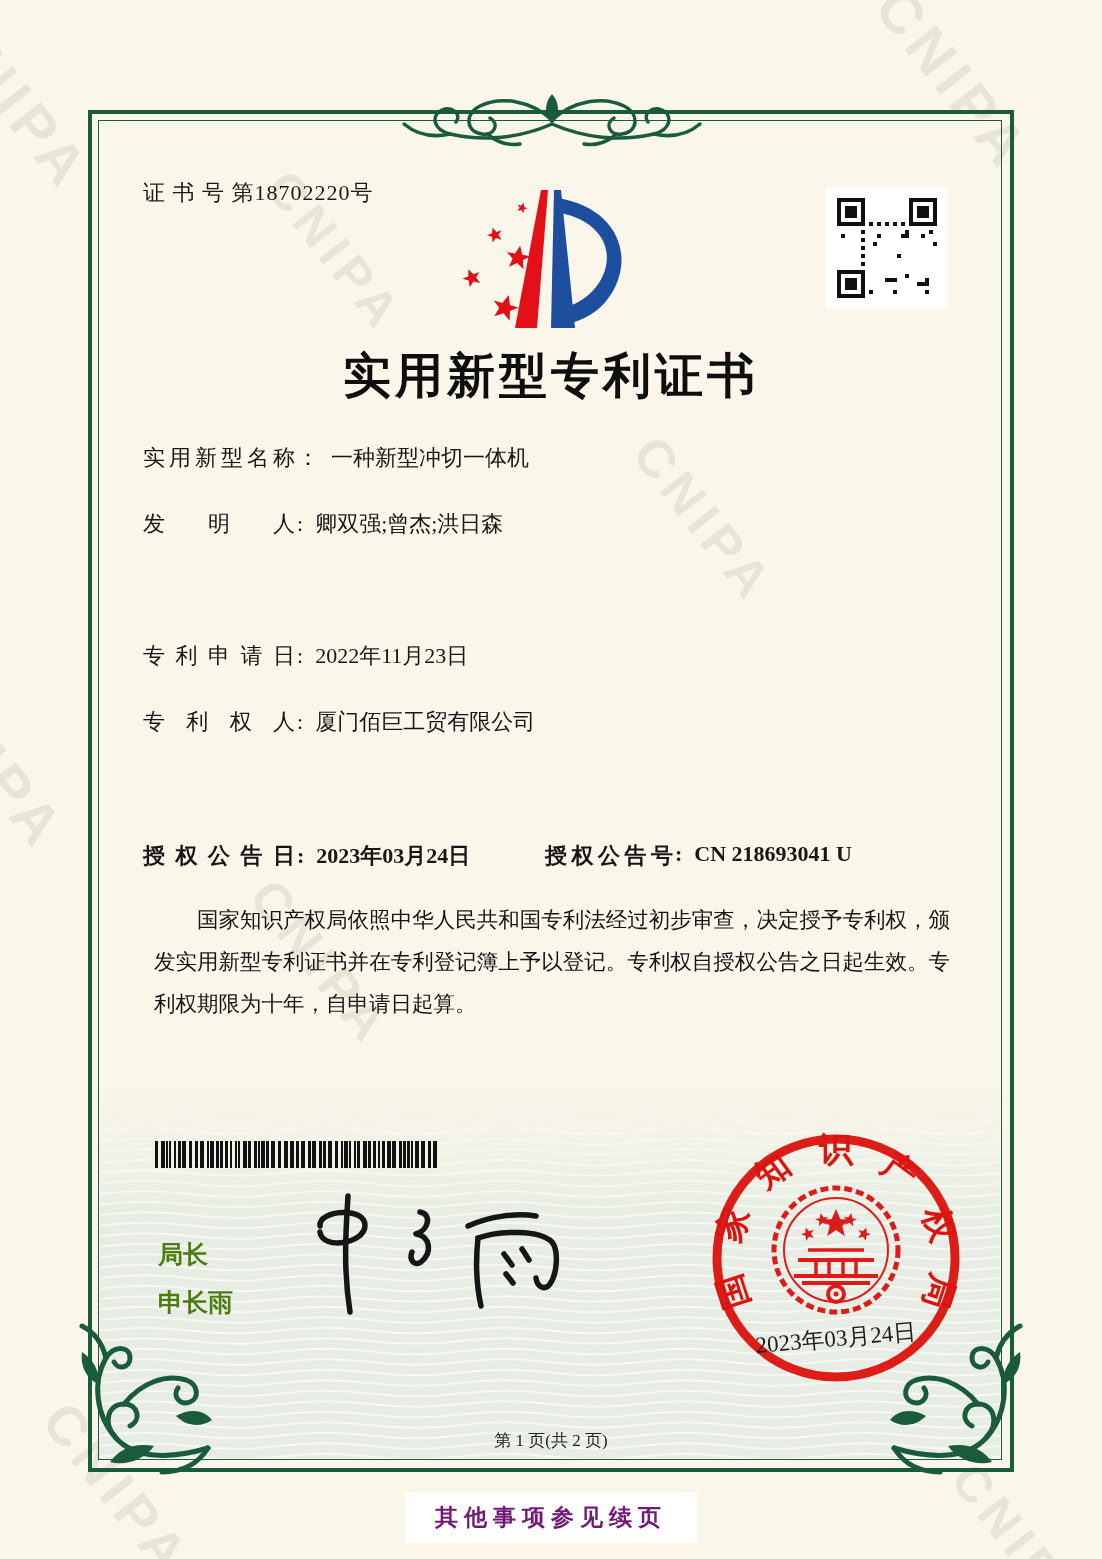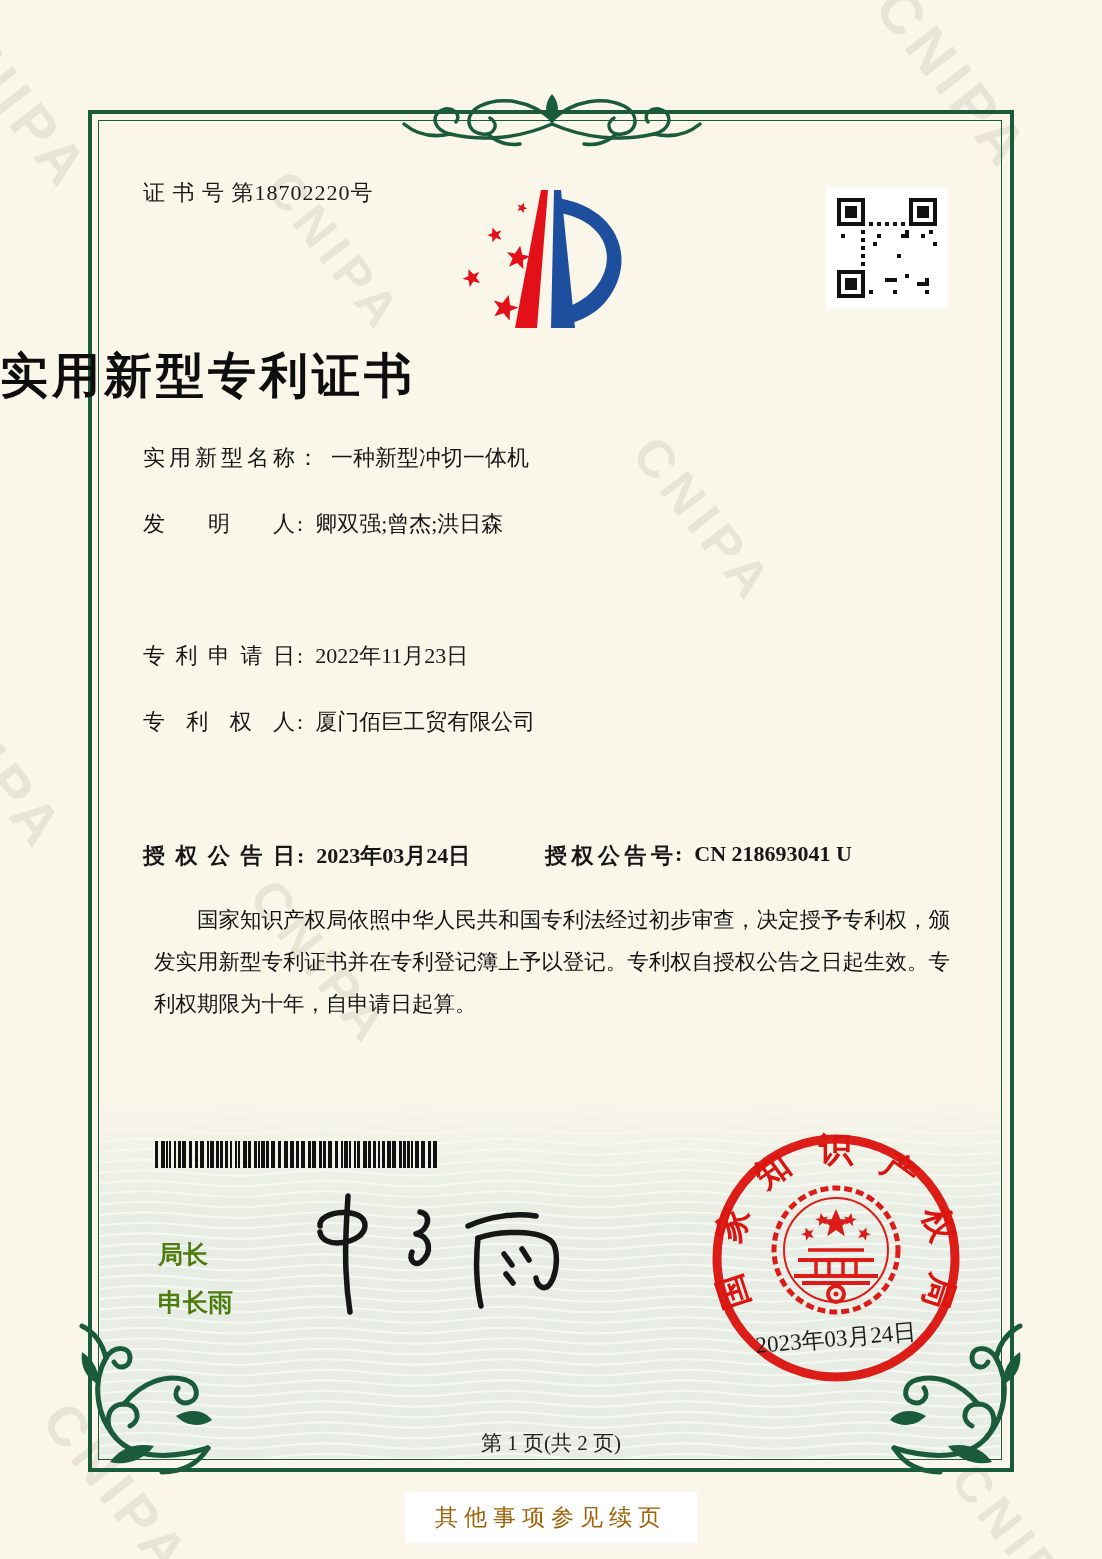--- a/index.html
+++ b/index.html
@@ -19,39 +19,39 @@
     border:4px solid #1A5B3C;z-index:1;}
   .frame-inner{position:absolute;left:98px;top:120px;width:902px;height:1338px;
     border:1.5px solid #1A5B3C;z-index:1;}
   
   .guilloche{position:absolute;left:100px;top:1082px;width:900px;height:376px;z-index:1;}
   .guilloche-fade{position:absolute;left:0;top:0;width:100%;height:140px;
     background:linear-gradient(180deg,#FAF6E9 0%,rgba(250,246,233,0) 100%);}
   .svgabs{position:absolute;z-index:2;}
   
   .certno{position:absolute;left:143px;top:178px;font-size:22px;letter-spacing:1px;z-index:3;}
-  .title{position:absolute;left:0;top:344px;width:100%;text-align:left;
+  .title{position:absolute;left:0;top:344px;width:100%;text-align:center;
     font-size:48px;font-weight:bold;letter-spacing:4px;color:#0e0e0e;z-index:3;}
   .frow{position:absolute;left:143px;font-size:22px;white-space:nowrap;z-index:3;color:#161616;}
   .flabel{display:inline-block;width:152px;text-align:justify;text-align-last:justify;vertical-align:top;}
   .flabel.narrow{width:128px;}
   .fcolon{margin-left:2px;}
   .fvalue{margin-left:12px;}
   .frow .second{position:absolute;left:402px;top:0;white-space:nowrap;}
   .paras{position:absolute;left:146px;top:891px;width:812px;font-size:21.5px;
     line-height:42px;text-align:justify;color:#141414;z-index:3;}
   .paras p{margin:8px;text-indent:2em;}
   .paras p + p{margin-top:14px;}
   .qrbox{position:absolute;left:826px;top:187px;width:122px;height:122px;background:#ffffff;z-index:3;}
   .qrbox svg{position:absolute;left:11px;top:11px;}
   .commissioner{position:absolute;left:158px;z-index:3;
     font-family:"Liberation Sans","DejaVu Sans",sans-serif;font-weight:600;font-size:25px;color:#4d7c0f;}
-  .pagenum{position:absolute;left:0;top:1429px;width:100%;text-align:center;font-size:21px;color:#222;z-index:3;font-family:Liberation Serif, serif;}
+  .pagenum{position:absolute;left:0;top:1429px;width:100%;text-align:center;font-size:17px;color:#222;z-index:3;font-family:Liberation Serif, serif;}
   .contnote{position:absolute;left:50%;transform:translateX(-50%);top:1492px;
-    background:#ffffff;padding:10px 30px;font-size:23px;letter-spacing:6px;color:#a16207;z-index:3;white-space:nowrap;}
+    background:#ffffff;padding:10px 30px;font-size:23px;letter-spacing:6px;color:#701a75;z-index:3;white-space:nowrap;font-weight:bold;}
   .sealwrap{position:absolute;left:704px;top:1126px;width:264px;height:266px;z-index:4;}
   .flourish-r{transform:scaleX(-1);}
 </style>
 </head>
 <body>
 
 <div class="page">
 
   <div class="wm" style="left:-25px;top:-5px;font-size:58px;">CNIPA</div>
   <div class="wm" style="left:915px;top:-25px;font-size:58px;">CNIPA</div>

